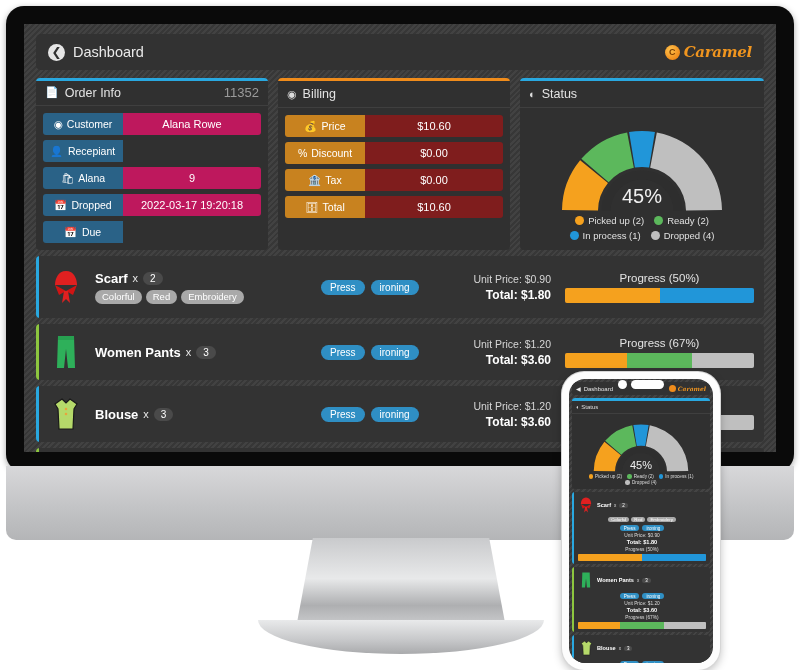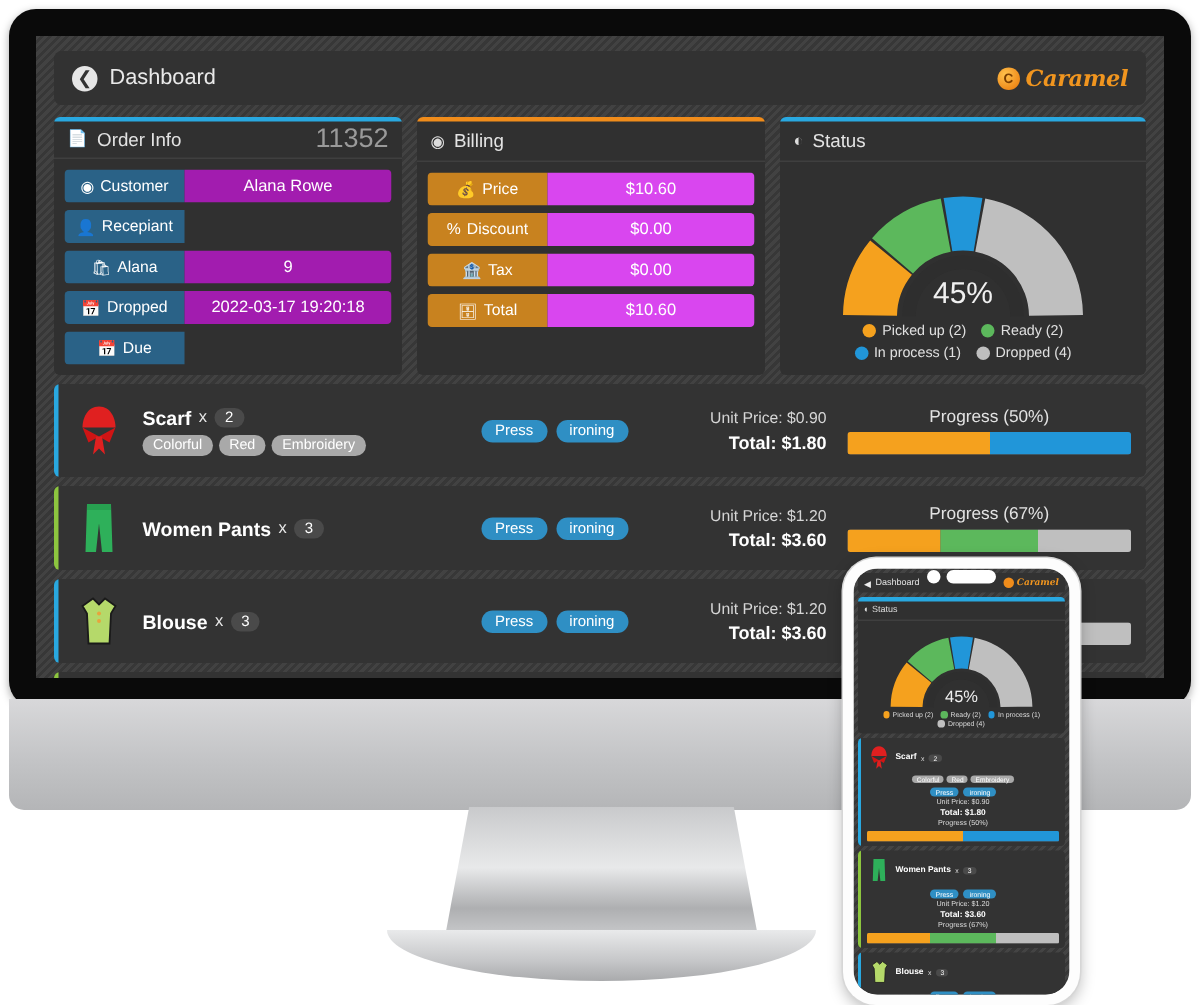--- a/index.html
+++ b/index.html
@@ -70,33 +70,33 @@
   .card { background: #303030; border-radius: 4px; overflow: hidden; display: flex; flex-direction: column; }
   .card.order { width: 232px; }
   .card.billing { width: 232px; }
   .card.status { flex: 1; }
   .accent { height: 3px; width: 100%; }
   .card-hd {
     height: 27px; display: flex; align-items: center; padding: 0 9px;
     border-bottom: 1px solid #3f3f3f; color: #e3e3e3; font-size: 12.5px;
   }
   .card-hd .hd-ic { margin-right: 6px; font-size: 11px; color: #dcdcdc; }
-  .card-hd .hd-right { margin-left: auto; color: #9a9a9a; font-size: 18px; }
+  .card-hd .hd-right { margin-left: auto; color: #9a9a9a; font-size: 13px; }
   .card-bd { padding: 7px; display: flex; flex-direction: column; gap: 5px; flex: 1; }
 
   .kv { display: flex; height: 22px; border-radius: 3px; overflow: hidden; }
   .kv .k {
     width: 80px; display: flex; align-items: center; justify-content: center;
     gap: 4px; font-size: 10.5px; color: #fff;
   }
   .kv .v { flex: 1; display: flex; align-items: center; justify-content: center; font-size: 11px; color: #fff; }
   .kv.blue .k { background: #2a6287; }
-  .kv.blue .v { background: #a21caf; }
+  .kv.blue .v { background: #be185d; }
   .kv.org .k { background: #c8821f; }
-  .kv.org .v { background: #d946ef; }
+  .kv.org .v { background: #7f1d1d; }
   .paybtn {
     height: 22px; border-radius: 3px; background: #d98f24; color: #f2e3cd;
     display: flex; align-items: center; justify-content: center; font-size: 11.5px;
     border: none; cursor: pointer; width: 100%;
   }
 
   
   .gauge-wrap { display: flex; flex-direction: column; align-items: center; justify-content: center; flex: 1; padding-top: 2px; }
   .gauge { position: relative; width: 176px; height: 92px; }
   .gauge svg { display: block; }

